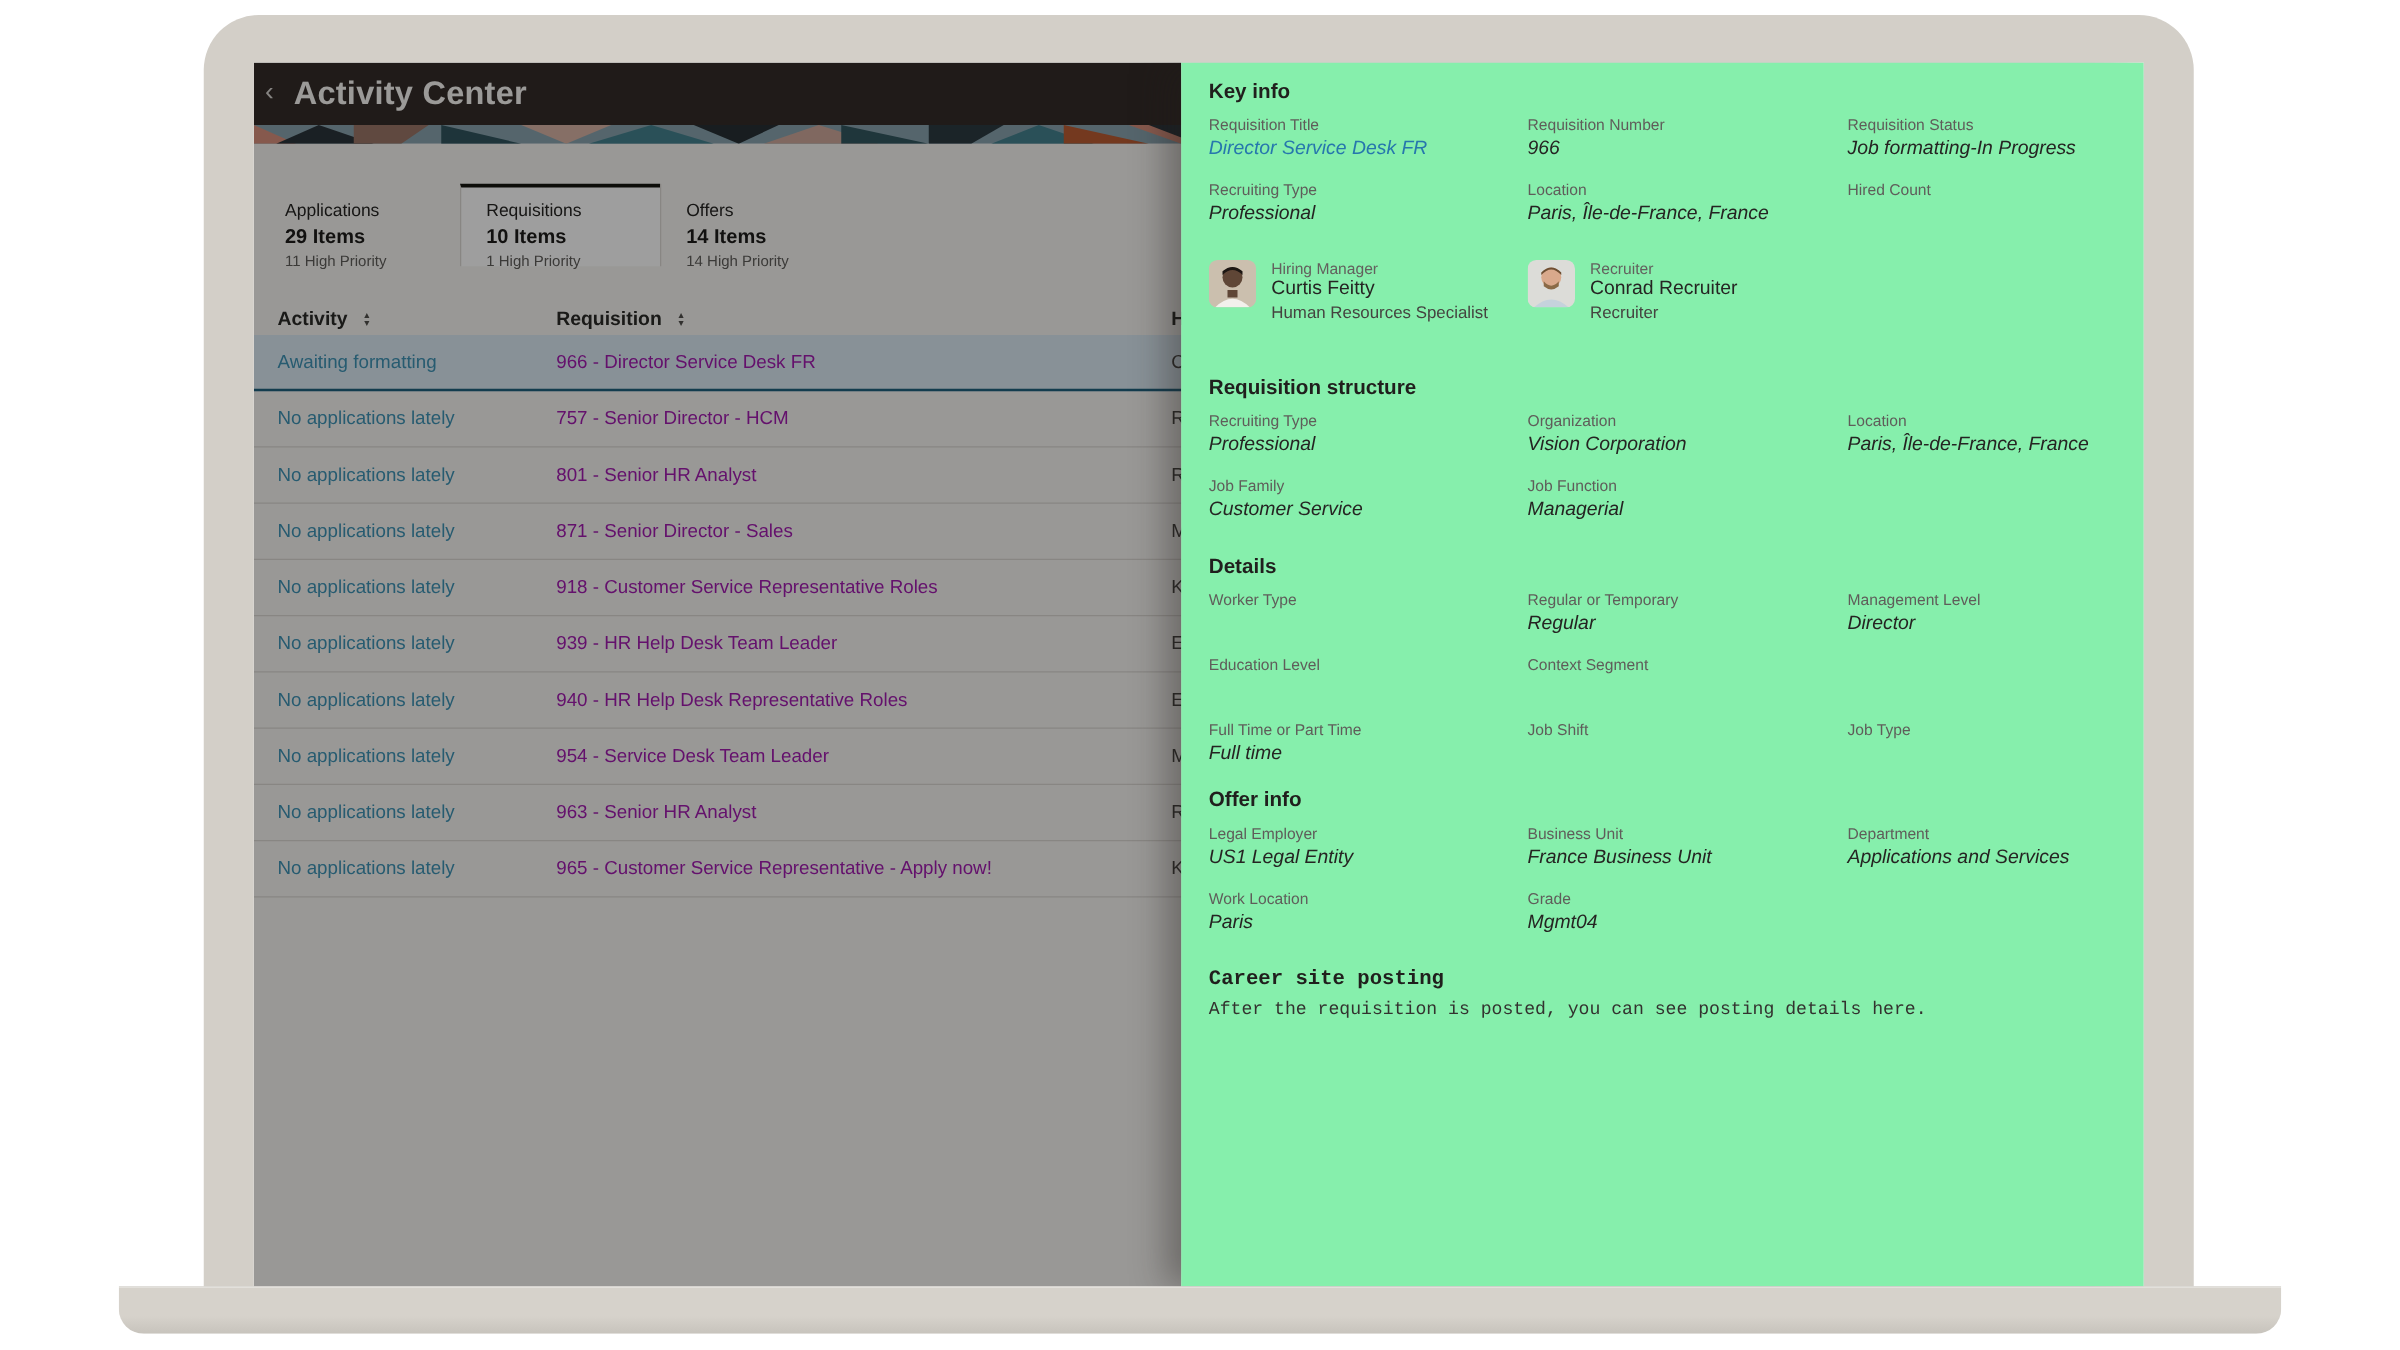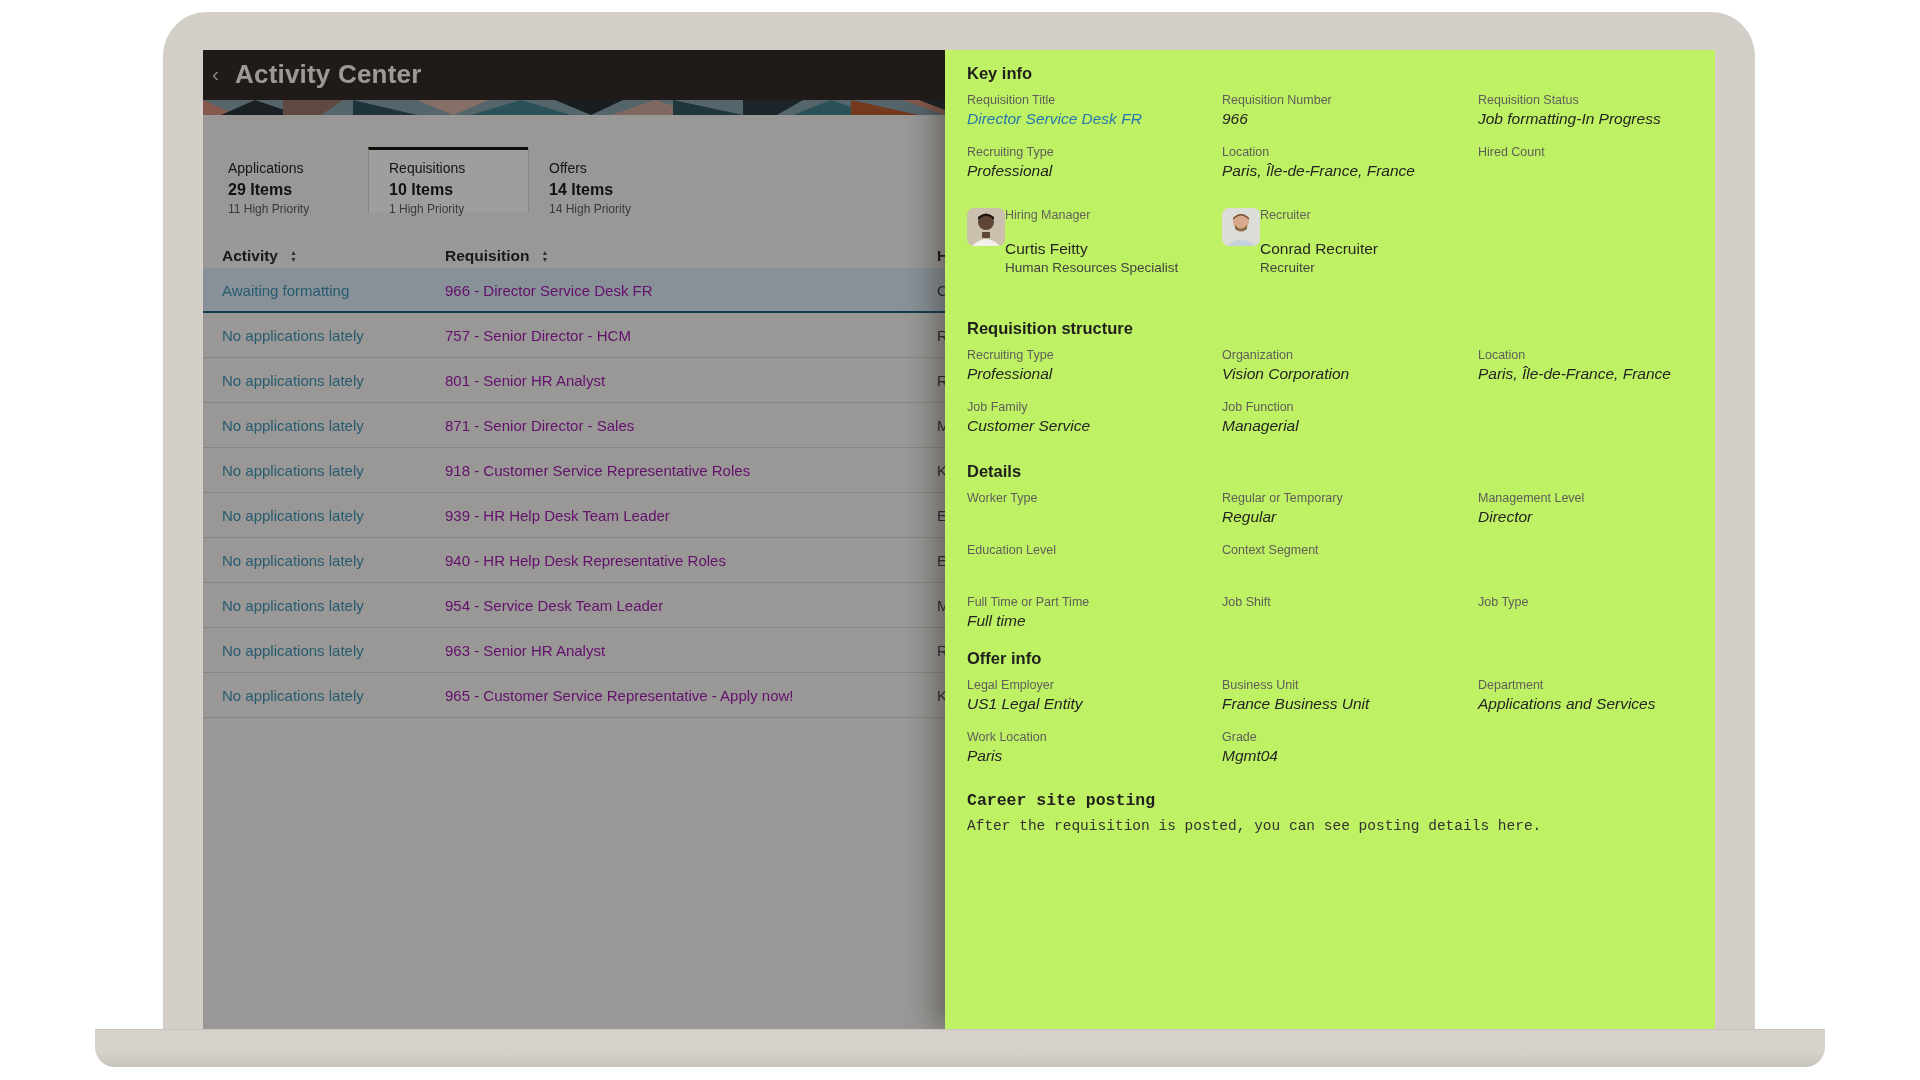--- a/index.html
+++ b/index.html
@@ -36,38 +36,38 @@
   .row{position:relative;height:45px;box-sizing:border-box;border-bottom:1px solid #dbd8d3;cursor:pointer;}
   .row.selected{background:#dcebf4;border-bottom:2px solid #1f617e;}
   .cell{position:absolute;top:50%;transform:translateY(-50%);font-size:15px;white-space:nowrap;}
   .cell.activity{left:19px;color:#3f93b5;}
   .cell.req{left:242px;color:#a21caf;}
   .cell.peek{left:734px;color:#454340;}
 
   .scrim{position:absolute;inset:0;background:rgba(0,0,0,.38);z-index:5;pointer-events:none;}
 
   
-  .detail-panel{position:absolute;left:742px;top:0;width:770px;height:100%;background:#bef264;box-shadow:-12px 0 26px rgba(35,30,26,.38);z-index:10;box-sizing:border-box;padding:13px 0 0 22px;overflow:hidden;}
+  .detail-panel{position:absolute;left:742px;top:0;width:770px;height:100%;background:#86efac;box-shadow:-12px 0 26px rgba(35,30,26,.38);z-index:10;box-sizing:border-box;padding:13px 0 0 22px;overflow:hidden;}
   .sec-heading{font-size:16.5px;font-weight:700;color:#201f1d;line-height:20px;height:20px;}
   .field-row{display:grid;grid-template-columns:255px 256px 1fr;margin-top:17px;}
   .sec-heading + .field-row,.sec-heading + .team-row{margin-top:10px;}
   .field-label{font-size:12.5px;color:#5f5d5a;line-height:14px;}
   .field-value{font-size:15.5px;color:#252422;line-height:19px;min-height:19px;margin-top:2px;white-space:nowrap;font-style:italic;}
   .field-value.link{color:#2677ad;cursor:pointer;}
   #sec-hiring-team{margin-top:28px;}
   #sec-requisition-structure{margin-top:42px;}
   #sec-details{margin-top:26px;}
   #sec-offer-info{margin-top:18px;}
   #sec-career-site-posting{margin-top:26px;font-family:Liberation Mono, monospace;}
   .team-row{display:grid;grid-template-columns:255px 1fr;}
-  .member{display:flex;align-items:flex-start;}
+  .member{display:flex;gap:12px;align-items:flex-start;}
   .avatar{width:38px;height:38px;border-radius:7px;overflow:hidden;flex:none;}
   .avatar svg{display:block;width:38px;height:38px;}
   .member-label{font-size:12.5px;color:#63615e;line-height:14px;}
-  .member-name{font-size:15.5px;color:#262523;line-height:17px;margin-top:18px;}
+  .member-name{font-size:15.5px;color:#262523;line-height:17px;margin-top:0;}
   .member-sub{font-size:13.5px;color:#454340;line-height:16px;margin-top:3px;}
   .career-text{font-size:14.5px;color:#33322f;margin-top:6px;line-height:18px;}
 </style>
 </head>
 <body>
 
 <div class="stage">
   <div class="laptop-frame">
     <div class="screen">
 

